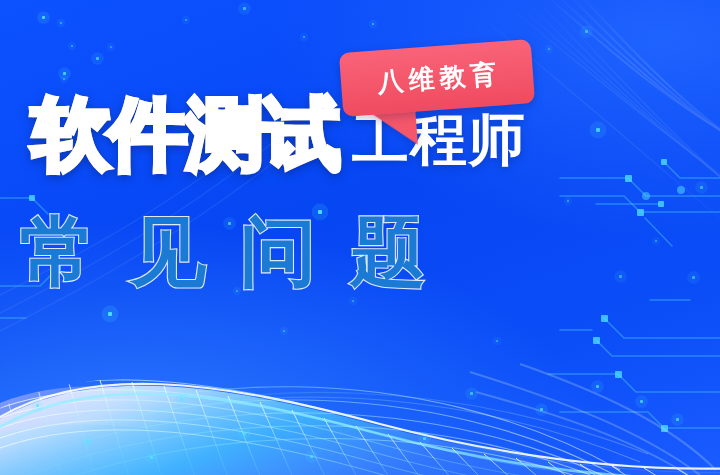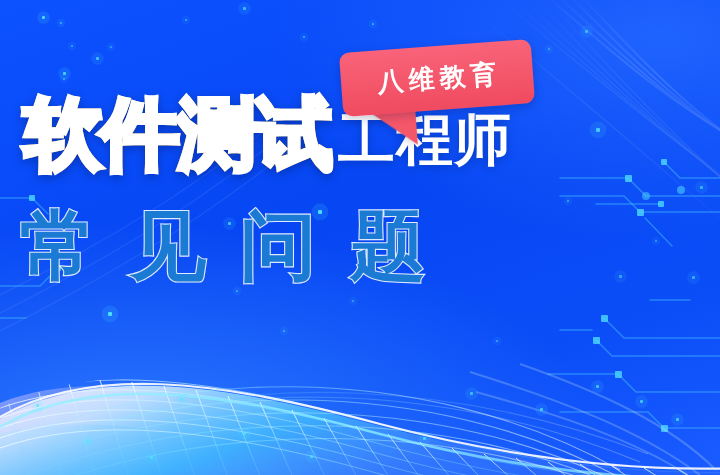--- a/index.html
+++ b/index.html
@@ -28,24 +28,24 @@
   
   #bg-circuit{opacity:.95;}
   
   #bg-particles{}
   
   #bg-wave{}
 
   
   #headline{
     position:absolute;
-    left:24px; top:96px;
+    left:32px; top:96px;
     display:flex;
     align-items:flex-end;
-    gap:6px;
+    gap:12px;
     white-space:nowrap;
   }
 
   .cn-title{
     font-family:"DejaVu Sans","Liberation Sans",sans-serif;
     font-weight:700;
     font-size:78px;
     line-height:.98;
     letter-spacing:-1px;
     background:linear-gradient(180deg,#ffe98a 0%,#ffd34d 30%,#ffab15 68%,#f98a05 100%);
@@ -64,21 +64,21 @@
     line-height:1;
     letter-spacing:1px;
     color:#ffffff;
     padding-bottom:4px;
     filter:drop-shadow(0 2px 4px rgba(0,20,80,.3));
   }
 
   #subline{
     position:absolute;
     left:20px; top:214px;
-    font-family:Liberation Mono, monospace;
+    font-family:Liberation Serif, serif;
     font-weight:700;
     font-size:76px;
     line-height:1;
     letter-spacing:34px;
     color:#1a7ad4;
     -webkit-text-stroke:2.2px #dfe9ff;
     paint-order:stroke fill;
     white-space:nowrap;
   }
 

